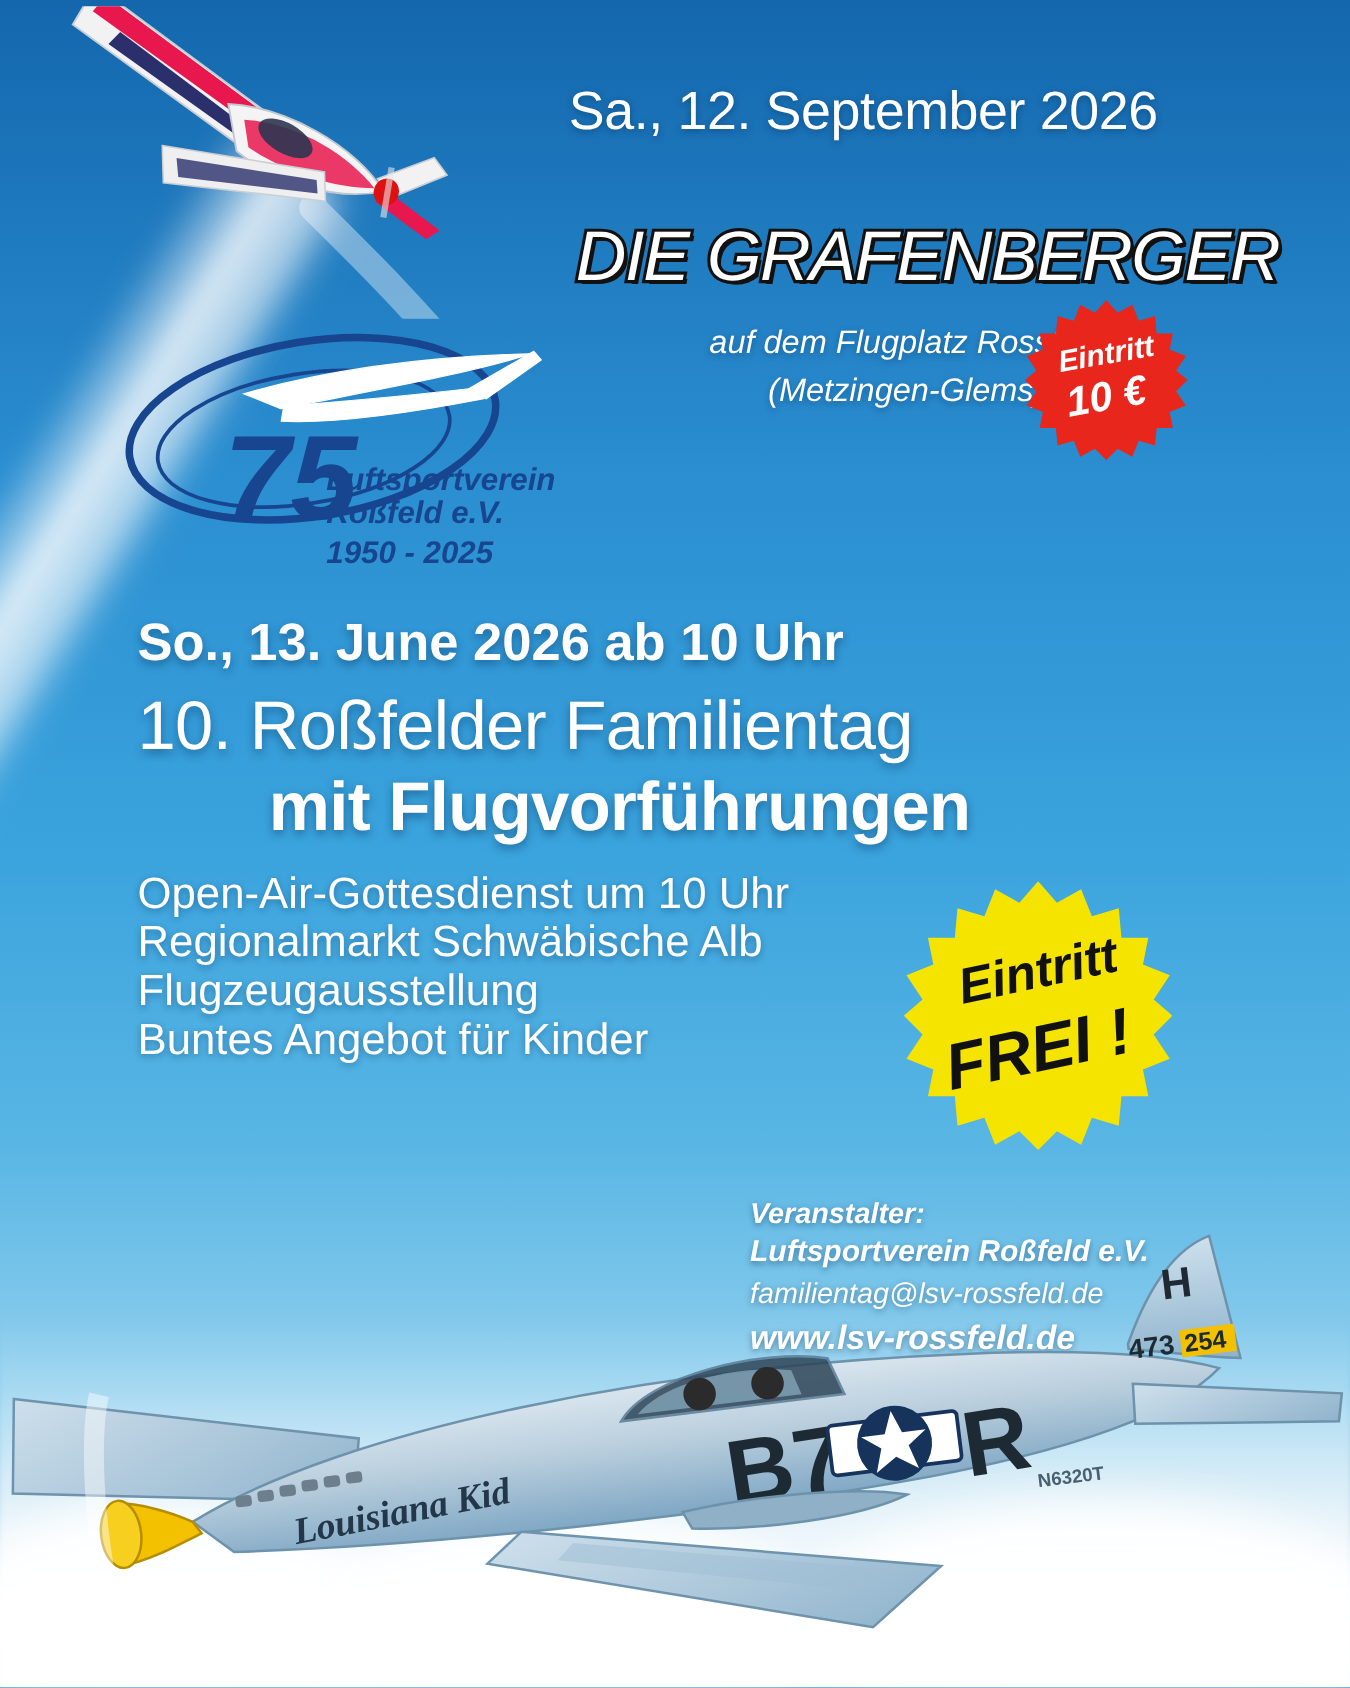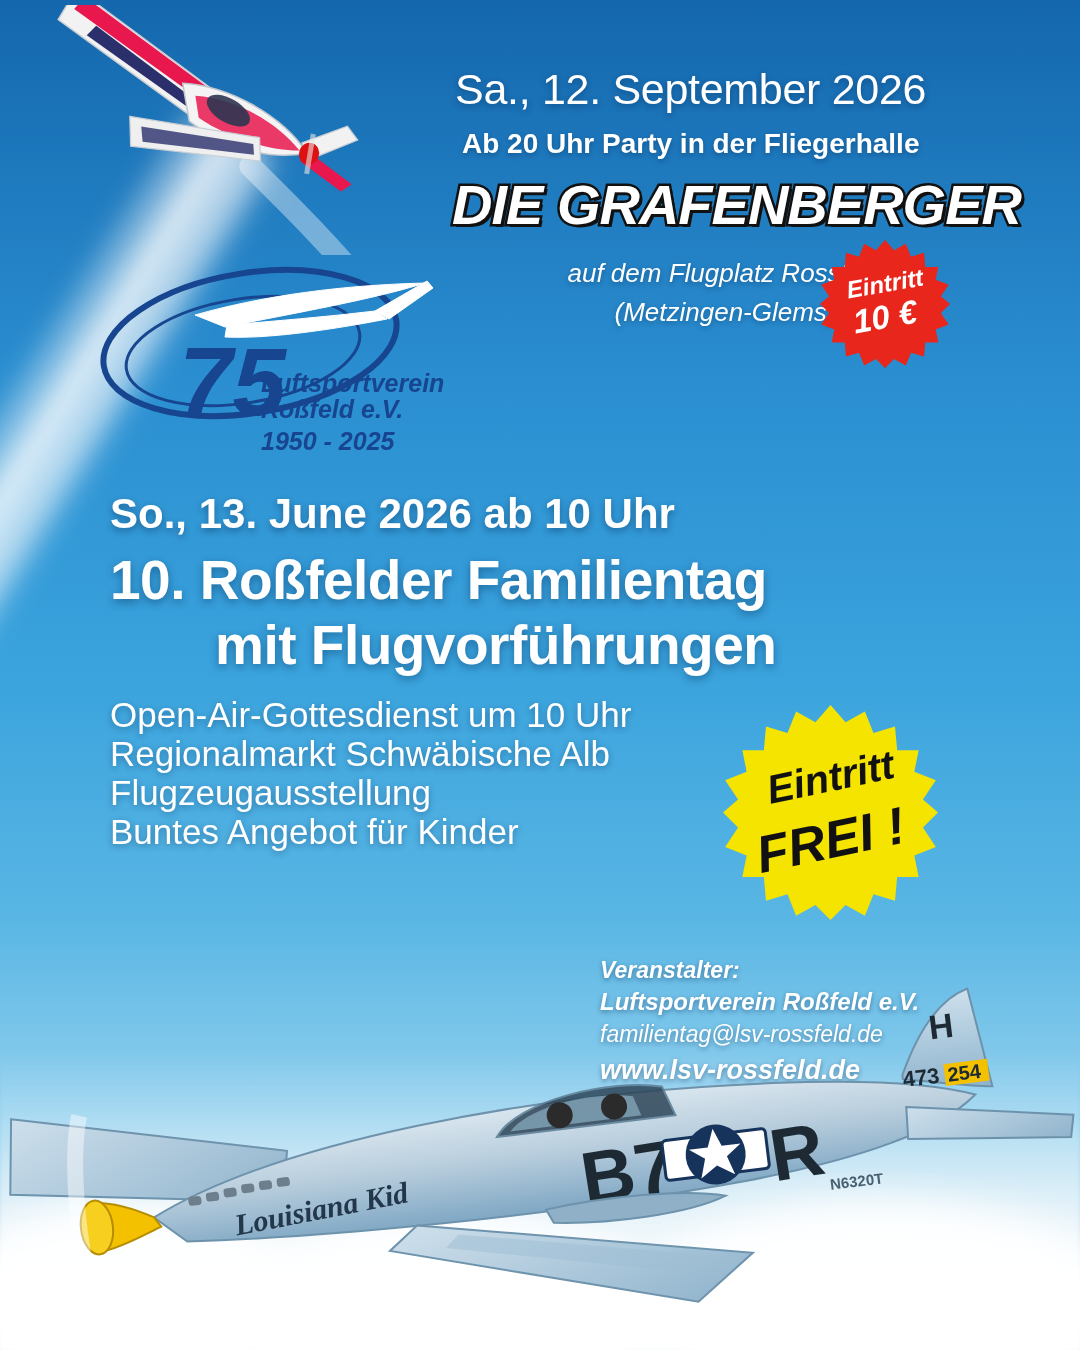--- a/index.html
+++ b/index.html
@@ -57,25 +57,26 @@
     white-space:nowrap;
   }
   .t-party{
     left:462px;top:128px;width:600px;
     font-size:28px;font-weight:bold;color:#ffffff;
     text-shadow:0 2px 5px rgba(0,40,80,.4);
     white-space:nowrap;
   }
   .t-band{
     left:452px;top:172px;width:580px;
-    font-size:56px;font-weight:bold;font-style:italic;color:#ffffff;
+    font-size:56px;font-weight:normal;font-style:italic;color:#ffffff;
     letter-spacing:-1px;white-space:nowrap;
     -webkit-text-stroke:5px #111;
     paint-order:stroke fill;
     text-shadow:3px 3px 0 #111;
+    text-align:center;
   }
   .t-loc1{
     left:510px;top:258px;width:430px;text-align:center;
     font-size:26px;font-style:italic;color:#ffffff;
     text-shadow:0 2px 5px rgba(0,40,80,.4);
   }
   .t-loc2{
     left:510px;top:297px;width:430px;text-align:center;
     font-size:26px;font-style:italic;color:#ffffff;
     text-shadow:0 2px 5px rgba(0,40,80,.4);
@@ -122,21 +123,21 @@
   }
 
   .t-date2{
     left:110px;top:490px;width:900px;
     font-size:42px;font-weight:bold;color:#ffffff;
     text-shadow:0 3px 7px rgba(0,40,80,.45);
     white-space:nowrap;
   }
   .t-head1{
     left:110px;top:548px;width:940px;
-    font-size:55px;font-weight:bold;color:#ffffff;letter-spacing:-.5px;
+    font-size:55px;font-weight:normal;color:#ffffff;letter-spacing:-.5px;
     text-shadow:0 3px 8px rgba(0,40,80,.45);
     white-space:nowrap;
   }
   .t-head2{
     left:215px;top:613px;width:940px;
     font-size:55px;font-weight:bold;color:#ffffff;letter-spacing:-.5px;
     text-shadow:0 3px 8px rgba(0,40,80,.45);
     white-space:nowrap;
   }
   .bullets{
@@ -213,21 +214,20 @@
       <path d="M300 56 L 352 26 L 358 33 L 314 64 Z"></path>
     </g>
 
     <text x="104" y="160" font-family="Liberation Sans, sans-serif" font-size="96" font-weight="bold" font-style="italic" fill="#17458f">75</text>
     <text x="186" y="137" font-family="Liberation Sans, sans-serif" font-size="25" font-weight="bold" font-style="italic" fill="#17458f">Luftsportverein</text>
     <text x="186" y="163" font-family="Liberation Sans, sans-serif" font-size="25" font-weight="bold" font-style="italic" fill="#17458f">Roßfeld e.V.</text>
     <text x="186" y="195" font-family="Liberation Sans, sans-serif" font-size="25" font-weight="bold" font-style="italic" fill="#17458f">1950 - 2025</text>
   </svg>
 
   <div class="blk t-date1">Sa., 12. September 2026</div>
-  <div class="blk t-party">Ab 20 Uhr Party in der Fliegerhalle</div>
   <div class="blk t-band">DIE GRAFENBERGER</div>
   <div class="blk t-loc1">auf dem Flugplatz Rossfeld</div>
   <div class="blk t-loc2">(Metzingen-Glems)</div>
 
   <div class="badge-red">
     <div class="star"></div>
     <div class="l1">Eintritt</div>
     <div class="l2">10 €</div>
   </div>
 

